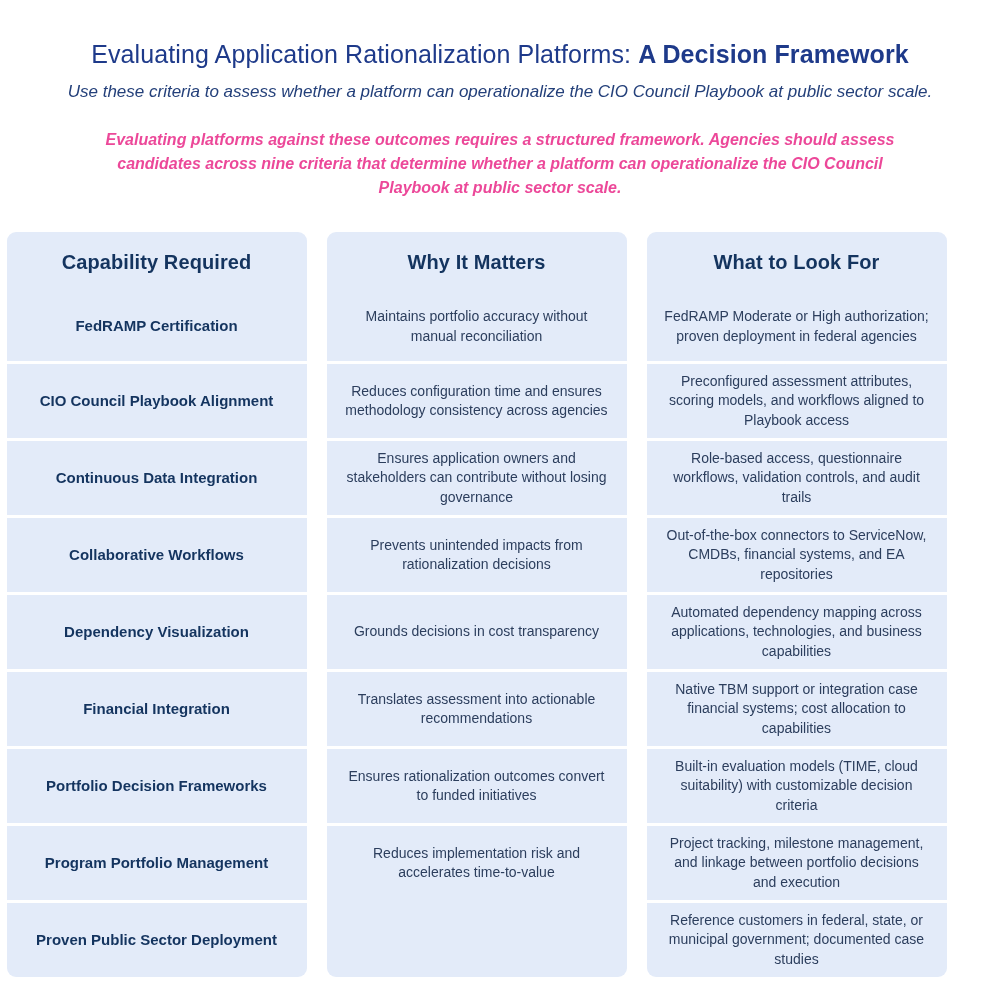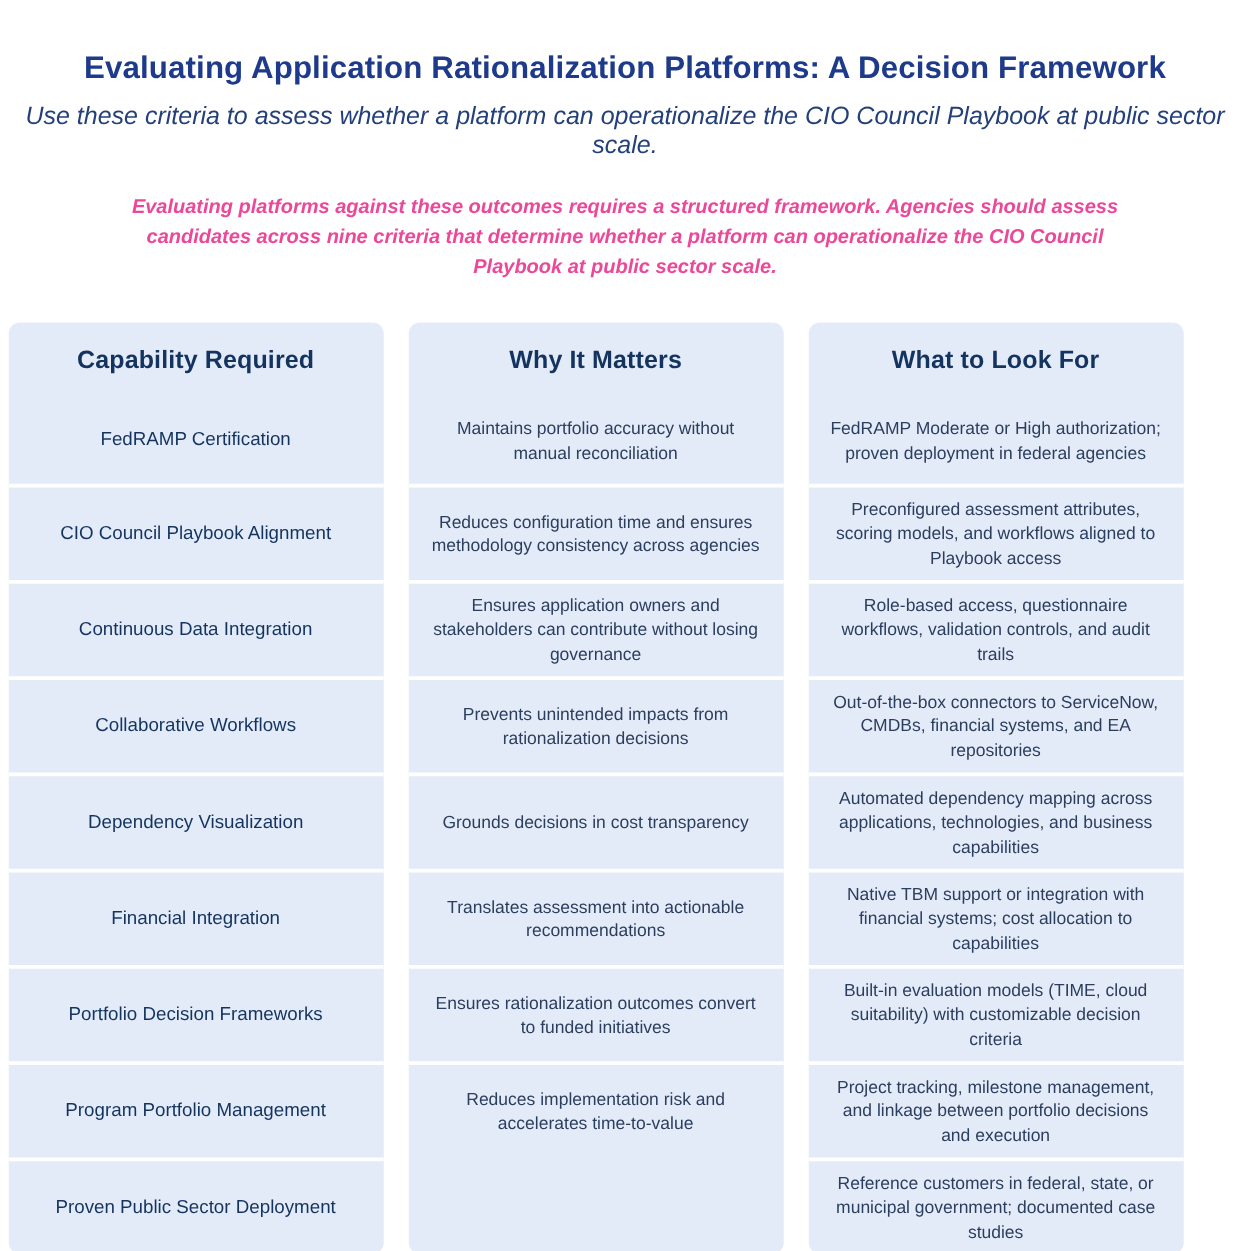--- a/index.html
+++ b/index.html
@@ -12,27 +12,27 @@
   }
 
   .page-title {
     margin-top: 40px;
     text-align: center;
     font-size: 25px;
     color: #1e3a8a;
     letter-spacing: 0.1px;
     white-space: nowrap;
   }
-  .page-title .t-regular { font-weight: 700; }
+  .page-title .t-regular { font-weight: 400; }
   .page-title .t-bold { font-weight: 700; margin-top: 16px; }
 
   .page-subtitle {
     margin-top: 13px;
     text-align: center;
-    font-size: 20px;
+    font-size: 17px;
     font-style: italic;
     color: #24407a;
   }
 
   .intro-paragraph {
     margin: 26px auto 0 auto;
     max-width: 790px;
     text-align: center;
     font-size: 16px;
     line-height: 24px;
@@ -70,21 +70,21 @@
     color: #14345f;
     letter-spacing: 0.1px;
   }
 
   .cell.body { height: 77px; }
   .fw-col > .cell:nth-child(2) { height: 69px; }
   .fw-col > .cell:nth-child(n+3) { border-top: 3px solid #ffffff; }
 
   .fw-col.col-capability .cell.body {
     font-size: 15px;
-    font-weight: 400;
+    font-weight: 700;
     color: #14345f;
     line-height: 1.35;
   }
 
   .fw-col.col-detail .cell.body {
     font-size: 14px;
     font-weight: 400;
     color: #2c3e5d;
     line-height: 1.38;
   }
@@ -125,19 +125,19 @@
     <div class="cell body">Reduces implementation risk and accelerates time-to-value</div>
   </div>
 
   <div class="fw-col col-detail">
     <div class="cell header">What to Look For</div>
     <div class="cell body">FedRAMP Moderate or High authorization; proven deployment in federal agencies</div>
     <div class="cell body">Preconfigured assessment attributes, scoring models, and workflows aligned to Playbook access</div>
     <div class="cell body">Role-based access, questionnaire workflows, validation controls, and audit trails</div>
     <div class="cell body">Out-of-the-box connectors to ServiceNow, CMDBs, financial systems, and EA repositories</div>
     <div class="cell body">Automated dependency mapping across applications, technologies, and business capabilities</div>
-    <div class="cell body">Native TBM support or integration with financial systems; cost allocation to capabilities</div>
+    <div class="cell body">Native TBM support or integration case financial systems; cost allocation to capabilities</div>
     <div class="cell body">Built-in evaluation models (TIME, cloud suitability) with customizable decision criteria</div>
     <div class="cell body">Project tracking, milestone management, and linkage between portfolio decisions and execution</div>
     <div class="cell body">Reference customers in federal, state, or municipal government; documented case studies</div>
   </div>
 
 </div>
 
 </body></html>

